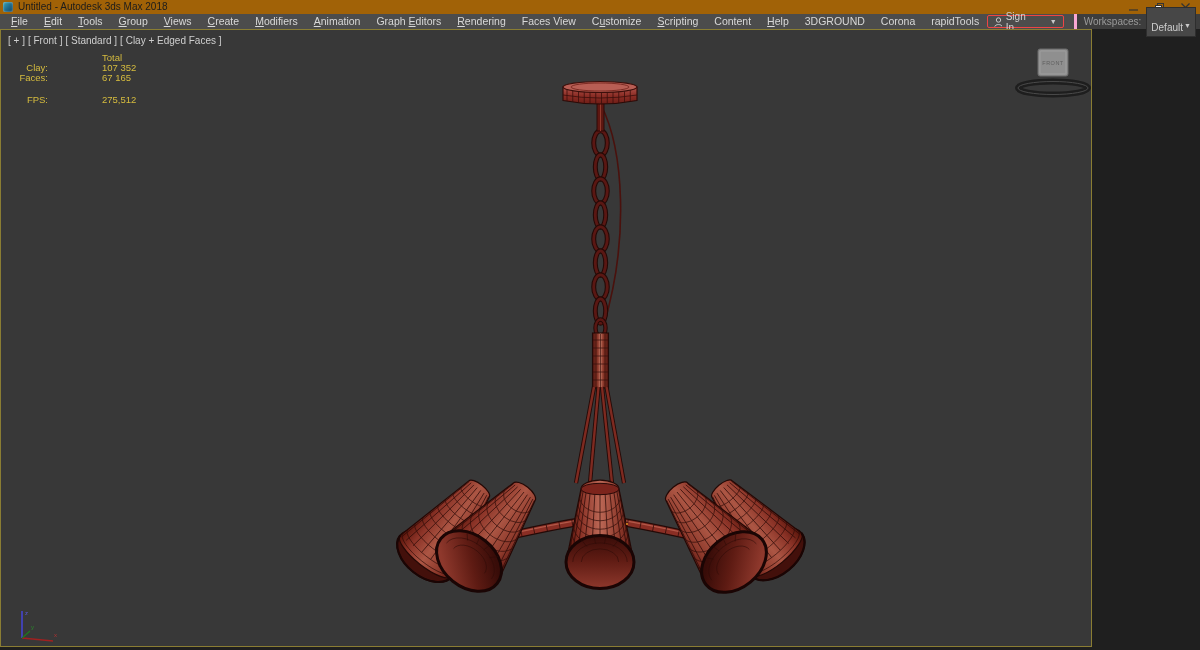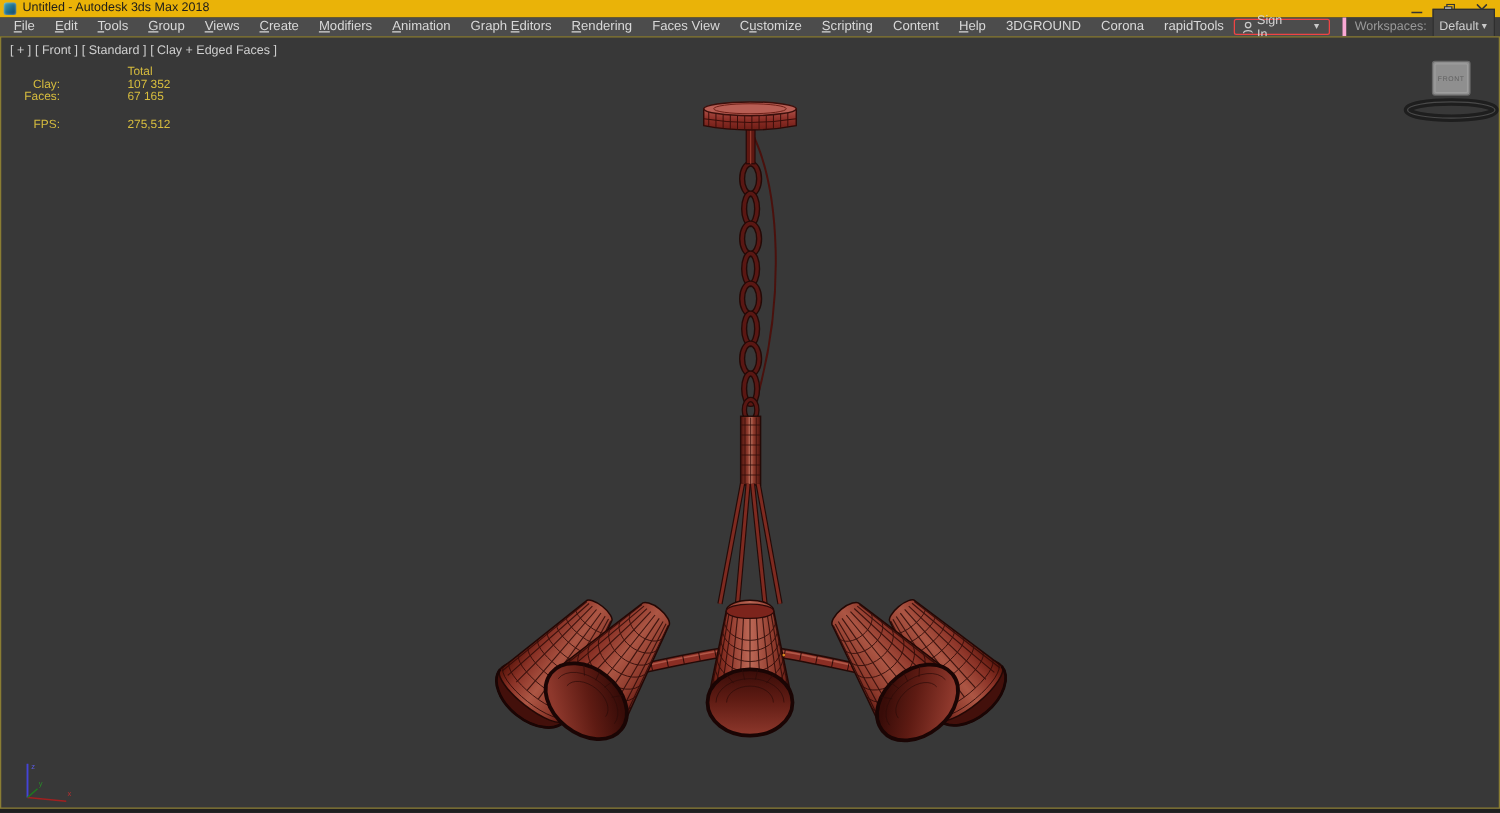--- a/index.html
+++ b/index.html
@@ -2,21 +2,21 @@
 <html><head>
 <meta charset="utf-8">
 <style>
   * { margin:0; padding:0; box-sizing:border-box; }
   html,body { width:1200px; height:650px; overflow:hidden; background:#1f1f1f;
               font-family:"Liberation Sans", sans-serif; }
   .app { position:relative; width:1200px; height:650px; }
 
   
   .titlebar { position:absolute; left:0; top:0; width:1200px; height:14px;
-              background:#eab308; display:flex; align-items:center; }
+              background:#a16207; display:flex; align-items:center; }
   .app-icon { width:10px; height:10px; margin:0 5px 0 3px; border-radius:2px;
               background:linear-gradient(135deg,#3fa6b5 0%,#1e6a8c 55%,#14425e 100%);
               box-shadow:inset 0 0 2px rgba(255,255,255,.6); }
   .win-title { font-size:10px; color:#1c1c1c; line-height:14px; white-space:nowrap; }
   .win-controls { position:absolute; right:2px; top:0; height:14px; display:flex; }
   .wc { width:26px; height:14px; display:flex; align-items:center; justify-content:center; }
   .wc svg { display:block; }
 
   
   .menubar { position:absolute; left:0; top:14px; width:1200px; height:15px;
@@ -26,25 +26,25 @@
   .mi u { text-decoration:underline; text-underline-offset:1px; }
   .mb-spacer { flex:1; }
   .signin { display:flex; align-items:center; gap:4px; border:1px solid #ef4444; border-radius:2px;
             height:13px; margin:1px 10px 1px 0; padding:0 6px; }
   .signin-label { font-size:10px; color:#d4d4d4; }
   .caret { font-size:7px; color:#c9c9c9; line-height:1; }
   .workspaces { width:138px; background:#3d3d3d; border-left:3px solid #f9a8d4;
                 display:flex; align-items:center; padding:0 4px 0 7px; gap:5px; }
   .ws-label { font-size:10px; color:#9a9a9a; white-space:nowrap; }
   .ws-box { flex:1; height:12px; background:#474747; border:1px solid #2e2e2e;
-            display:flex; align-items:center; justify-content:space-between; padding:14px 4px; }
+            display:flex; justify-content:space-between; padding:14px 4px; }
   .ws-value { font-size:10px; color:#cfcfcf; }
 
   
-  .viewport { position:absolute; left:0; top:29px; width:1200px; height:618px;
+  .viewport { position:absolute; left:0; top:29px; width:1092px; height:618px;
               background:#383838; border:1px solid #8a7d33; }
   .vp-label { position:absolute; left:7px; top:5px; font-size:10px; color:#cfcfcf; white-space:nowrap; }
   .vp-label span { margin-right:3px; cursor:default; }
 
   .stats { position:absolute; left:8px; top:23px; font-size:9.5px; color:#d6bc3e; }
   .stat-row { display:flex; height:10px; line-height:10px;gap:47px; }
   .stat-label { width:46px; text-align:right; padding-right:7px; }
   .stat-gap { height:12px; }
 
   .viewcube { position:absolute; right:0px; top:14px; width:95px; height:66px; }

